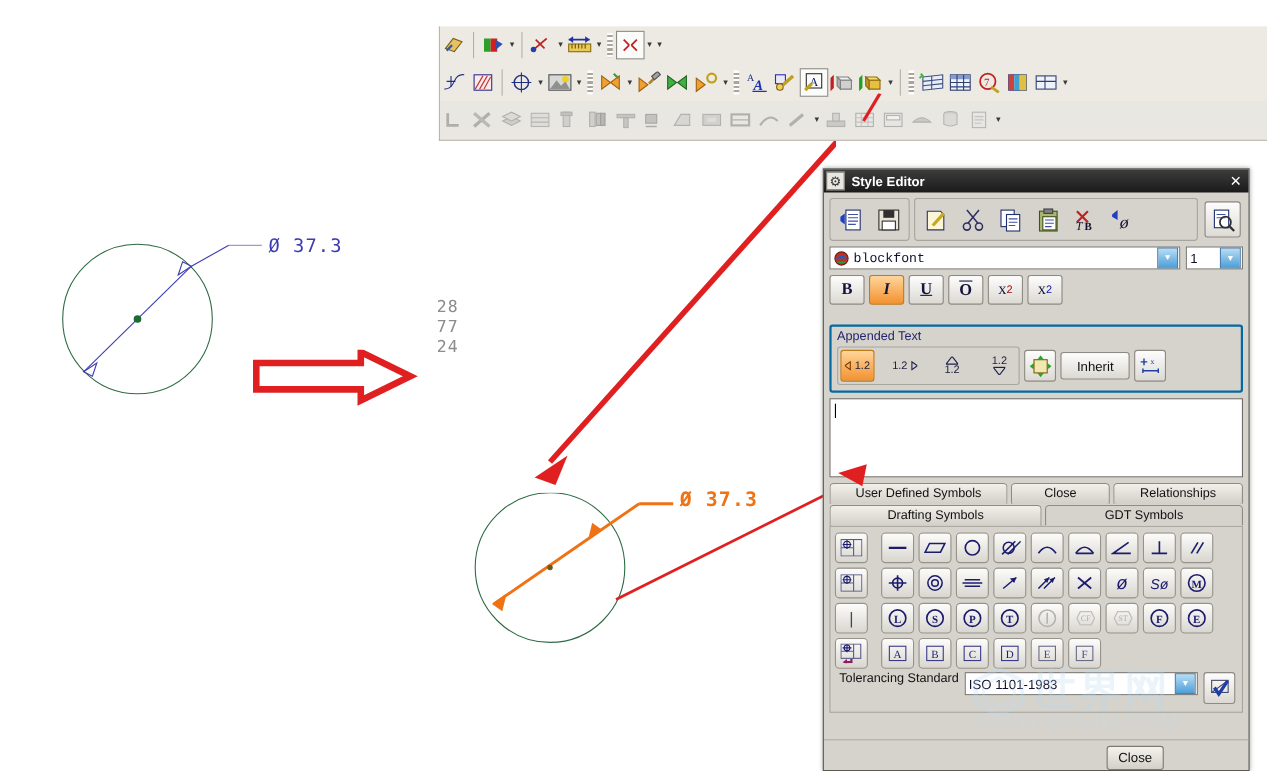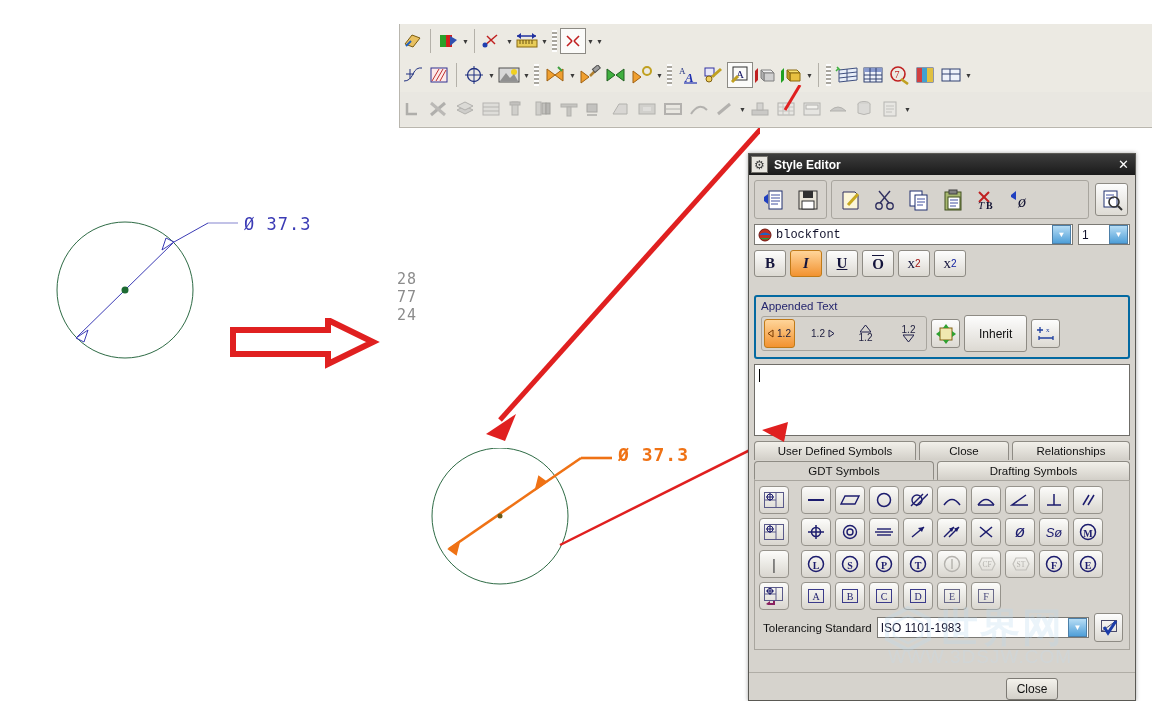--- a/index.html
+++ b/index.html
@@ -88,21 +88,21 @@
   #appended-group { margin-top:18px; border:2px solid #0369a1; border-radius:3px;
                     background:#d6d3cd; padding:3px 5px 5px 5px; }
   #appended-label { font-size:11.5px; color:#25256e; margin-bottom:3px; }
   #appended-row { display:flex; align-items:center; gap:4px; }
   .sub-grp { border:1px solid #a8a59e; border-radius:3px; display:flex; align-items:center;
              padding:2px; gap:12px; background:#d6d3cd; }
   .apbtn { width:31px; height:29px; display:flex; align-items:center; justify-content:center;
            font-size:10px; color:#1c1c3c; border:1px solid transparent; border-radius:3px;
            flex-direction:column; line-height:9px; }
   .apbtn.active { background:linear-gradient(to bottom,#ffd59a,#f29230); border-color:#c07a18; }
-  .inherit-btn { height:37px; padding:4px 14px; font-size:12px; color:#111;
+  .inherit-btn { height:25px; padding:4px 14px; font-size:12px; color:#111;
                  border:1px solid #8e8b84; border-radius:3px;
                  background:linear-gradient(to bottom,#fdfdfd,#dcd9d2);
                  display:flex; align-items:center; }
   .icobtn { width:29px; height:29px; border:1px solid #8e8b84; border-radius:3px;
             background:linear-gradient(to bottom,#fdfdfd,#dcd9d2);
             display:flex; align-items:center; justify-content:center; font-size:13px; }
 
   
   #te-textarea { margin-top:5px; height:72px; background:#fff; border:1px solid #6f6d68;
                  position:relative; }
@@ -121,21 +121,21 @@
   .symrow { display:flex; gap:4px; margin-bottom:4px; align-items:center; }
   .sym { width:30px; height:28px; border:1px solid #96938c; border-radius:4px;
          background:linear-gradient(to bottom,#fcfcfa,#d9d6cf);
          display:flex; align-items:center; justify-content:center;
          color:#1c1c6e; font-size:16px; }
   .sym.spacer-gap { margin-right:8px; }
   .sym.disabled { color:#b4b2ad; }
   .sym svg { display:block; }
 
   
-  #tol-row { display:flex; align-items:center; gap:5px; margin-top:3px; padding:0 2px 2px 4px; }
+  #tol-row { display:flex; gap:5px; margin-top:3px; padding:0 2px 2px 4px; }
   #tol-label { font-size:11.5px; color:#111; white-space:nowrap; }
 
   #te-footer { position:absolute; left:0; right:0; bottom:0; height:28px;
                border-top:1px solid #b0ada6; }
   #close-btn { position:absolute; left:calc(50% + 90px); top:5px; transform:translateX(-50%);
                width:52px; height:22px; border:1px solid #7d7a74; border-radius:3px;
                background:linear-gradient(to bottom,#f4f2ec,#d3d0c9);
                font-size:12px; display:flex; align-items:center; justify-content:center;
                color:#111; overflow:hidden; }
 
@@ -736,24 +736,24 @@
 
     </div>
 
     <div id="tabs-wrap">
       <div class="tabrow">
         <div class="tab">User Defined Symbols</div>
         <div class="tab" style="flex:0 0 90px;">Close</div>
         <div class="tab" style="flex:0 0 118px;">Relationships</div>
       </div>
       <div class="tabrow" style="margin-top:1px;">
+        <div class="tab" style="flex:0 0 193px;">Drafting Symbols</div>
         <div class="tab active" style="flex:1;">
           <span>GDT Symbols</span>
         </div>
-        <div class="tab" style="flex:0 0 193px;">Drafting Symbols</div>
       </div>
     </div>
 
     <div id="symbol-panel">
 
       <div class="symrow">
         <div class="sym spacer-gap">
           <svg width="20" height="16">
               <rect x="0.5" y="0.5" width="19" height="15" fill="none" stroke="#5a5a8a"></rect>
               <line x1="12" y1="0.5" x2="12" y2="15.5" stroke="#5a5a8a"></line>

